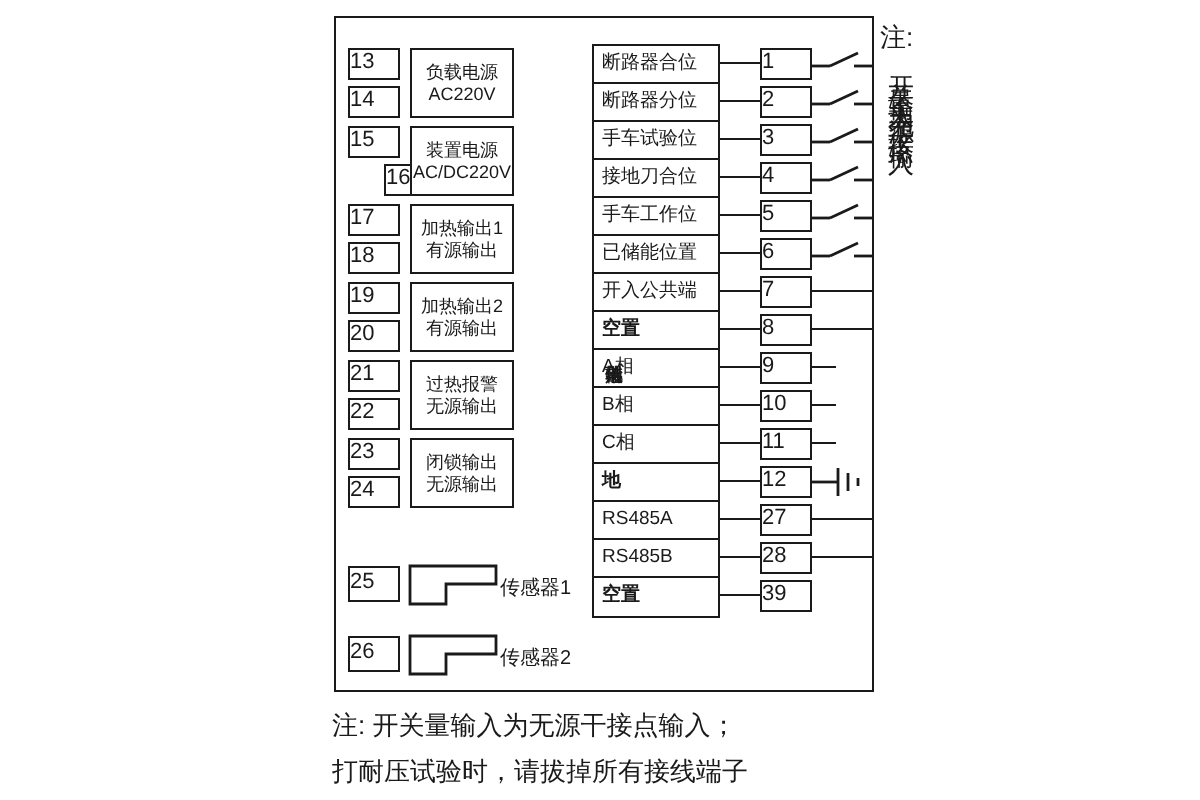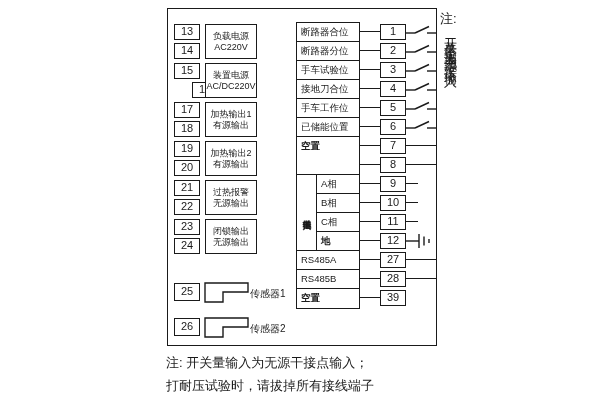--- a/index.html
+++ b/index.html
@@ -11,42 +11,42 @@
     position: relative;
     overflow: hidden;
   }
   .canvas { position: absolute; left: 0; top: 0; width: 600px; height: 400px; background: #fff; }
   .frame { position: absolute; left: 167px; top: 8px; width: 270px; height: 338px; border: 1.5px solid #1a1a1a; }
 
   
   .nb {
     position: absolute; width: 26px; height: 16px;
     border: 1.3px solid #1a1a1a; background: #fff;
-    font-size: 11px; line-height: 13px; text-align: center;
+    font-size: 11px; line-height: 13px; 
   }
   .nb-lg { height: 18px; line-height: 15px; }
 
   
   .lb {
     position: absolute; left: 205px; width: 52px; height: 35px;
     border: 1.3px solid #1a1a1a; background: #fff;
     font-size: 9px; line-height: 11px;
     display: flex; flex-direction: column; justify-content: center; align-items: center;
     text-align: center; white-space: nowrap; overflow: hidden;
   }
 
   
   .rcol { position: absolute; left: 296px; width: 64px; border: 1.3px solid #1a1a1a; background: #fff; }
   .rcell {
     height: 19px; border-bottom: 1.3px solid #1a1a1a;
     font-size: 9.5px; line-height: 17px; padding-left: 4px;
     white-space: nowrap; overflow: hidden;
   }
   .rcell:last-child { border-bottom: none; height: 18px; font-weight: bold; }
-  .group { display: flex; }
+  .group { display: flex; flex-direction: column; }
   .vlab {
     width: 20px; border-right: 1.3px solid #1a1a1a;
     writing-mode: vertical-rl; text-orientation: upright;
     font-size: 9px; line-height: 18px; text-align: center;
   }
   .gcells { flex: 1; }
 
   
   .stub { position: absolute; left: 360px; width: 20px; height: 0; border-top: 1.3px solid #1a1a1a; }
   .wire { position: absolute; left: 406px; width: 30px; height: 0; border-top: 1.3px solid #1a1a1a; }
@@ -126,20 +126,21 @@
   </svg>
   <div class="sensor-label" style="top:322px">传感器2</div>
 
   <div class="rcol" style="top:22px;height:154px">
     <div class="rcell">断路器合位</div>
     <div class="rcell">断路器分位</div>
     <div class="rcell">手车试验位</div>
     <div class="rcell">接地刀合位</div>
     <div class="rcell">手车工作位</div>
     <div class="rcell">已储能位置</div>
+    <div class="rcell">开入公共端</div>
     <div class="rcell">空置</div>
   </div>
 
   <div class="rcol group" style="top:174px;height:78px">
     <div class="vlab">带电传感器输入</div>
     <div class="gcells">
       <div class="rcell">A相</div>
       <div class="rcell">B相</div>
       <div class="rcell">C相</div>
       <div class="rcell">地</div>

